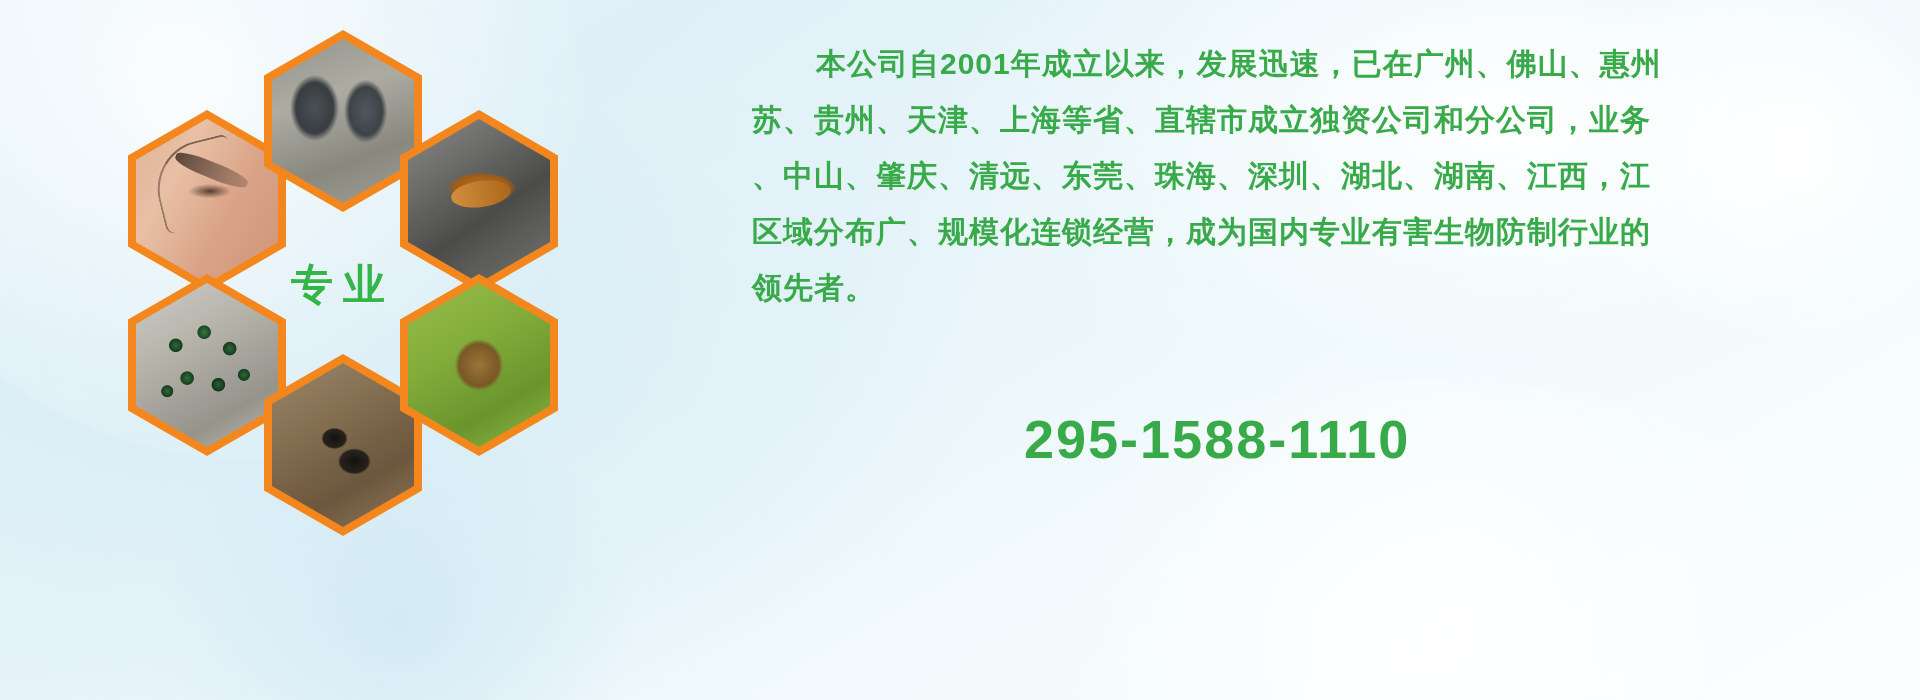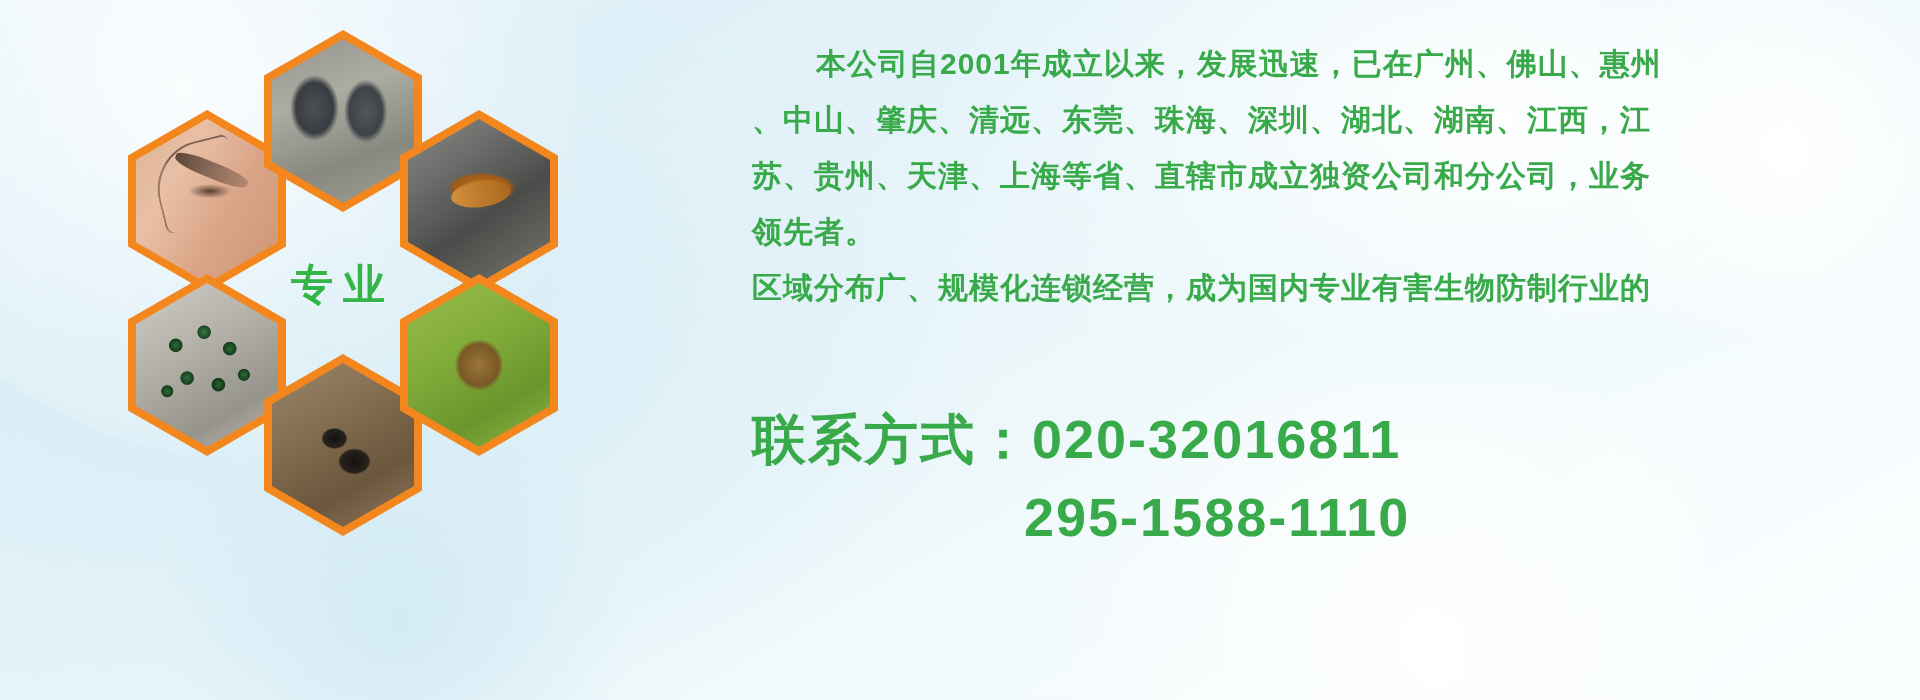--- a/index.html
+++ b/index.html
@@ -170,25 +170,24 @@
     </div>
 
     <div class="hex-text" style="left:176px;top:184px;width:158px;height:182px;">
       <span class="ln">专业</span>
     </div>
   </div>
 
   <div id="copy">
     <div id="paragraph">
       <div class="p-line first">本公司自2001年成立以来，发展迅速，已在广州、佛山、惠州</div>
+      <div class="p-line">苏、贵州、天津、上海等省、直辖市成立独资公司和分公司，业务</div>
       <div class="p-line">、中山、肇庆、清远、东莞、珠海、深圳、湖北、湖南、江西，江</div>
-      <div class="p-line">苏、贵州、天津、上海等省、直辖市成立独资公司和分公司，业务</div>
+      <div class="p-line">区域分布广、规模化连锁经营，成为国内专业有害生物防制行业的</div>
       <div class="p-line">领先者。</div>
-      <div class="p-line">区域分布广、规模化连锁经营，成为国内专业有害生物防制行业的</div>
     </div>
   </div>
 
   <div id="contact">
-    <div class="contact-line">联系方式：020-32016811</div>
     <div class="contact-line second">295-1588-1110</div>
   </div>
 
 </div>
 
 </body></html>

